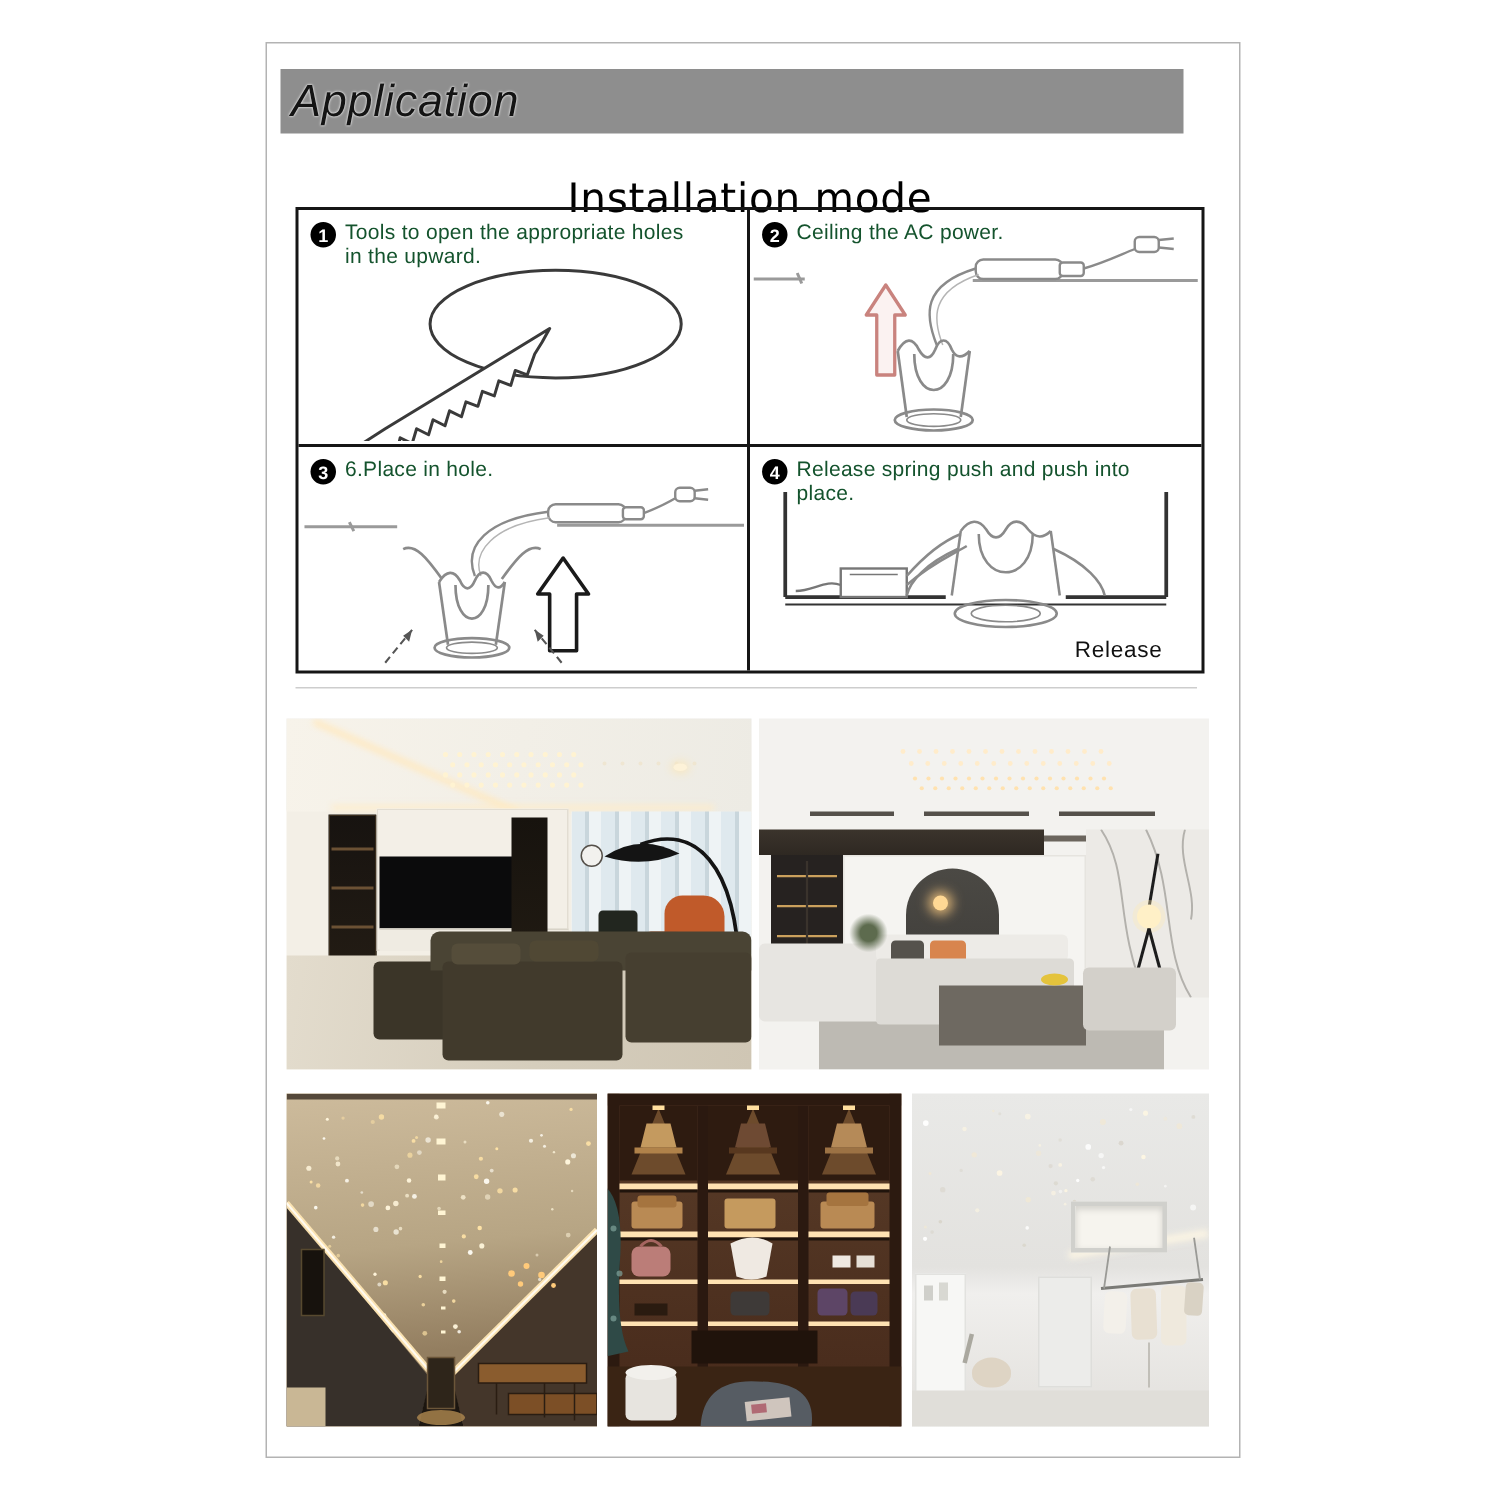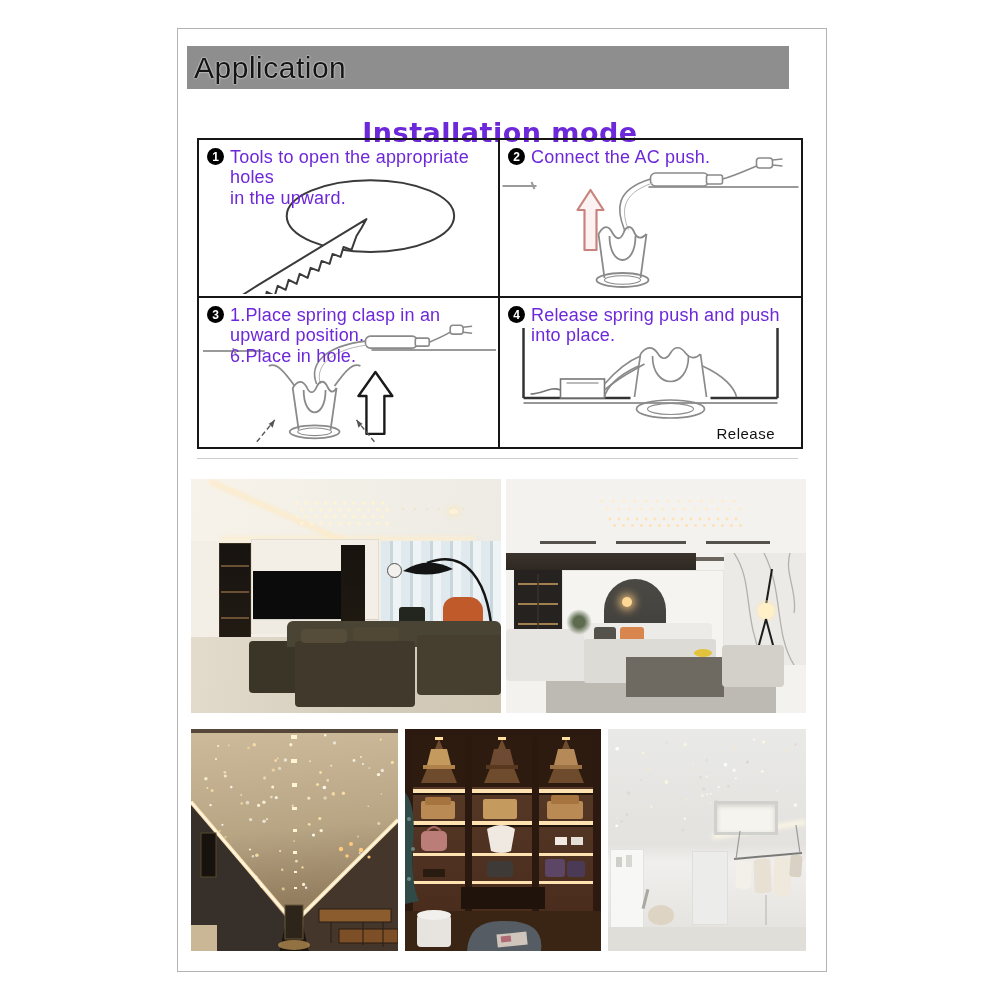--- a/index.html
+++ b/index.html
@@ -4,36 +4,36 @@
 <style>
   html,body{margin:0;padding:0;background:#fff;}
   body{width:1000px;height:1000px;position:relative;overflow:hidden;
        font-family:"Liberation Sans",sans-serif;}
   .page{position:absolute;left:177px;top:28px;width:648px;height:942px;
         border:1px solid #b3b3b3;background:#fff;}
   
   .banner{position:absolute;left:9px;top:17px;width:602px;height:43px;
           background:#8e8e8e;display:flex;align-items:center;}
   .banner span{font-size:30px;color:#141414;padding-left:7px;letter-spacing:.5px;
-          text-shadow:0 0 2px rgba(255,255,255,.85),0 0 1px rgba(255,255,255,.9);}
+          text-shadow:0 0 2px rgba(255,255,255,.85),0 0 1px rgba(255,255,255,.9);font-style:italic;}
   .title{position:absolute;left:19px;top:88px;width:606px;margin:0;text-align:center;
-         font-family:"DejaVu Sans",sans-serif;font-size:27px;font-weight:bold;
-         color:#6d28d9;letter-spacing:.5px;}
+         font-family:"DejaVu Sans",sans-serif;font-size:27px;font-weight:normal;
+         color:#000000;letter-spacing:.5px;}
   
   .steps{position:absolute;left:19px;top:109px;width:606px;height:311px;
          border:2px solid #161616;display:grid;
          grid-template-columns:1fr 1fr;grid-template-rows:158px 1fr;box-sizing:border-box;}
   .cell{position:relative;box-sizing:border-box;padding:7px 8px;overflow:hidden;}
   .cell.br{border-right:2px solid #161616;}
   .cell.bb{border-bottom:2px solid #161616;}
   .cell-head{display:flex;gap:6px;align-items:flex-start;position:relative;z-index:2;}
   .badge{width:17px;height:17px;border-radius:50%;background:#000;color:#fff;
          font-size:12px;font-weight:bold;display:flex;align-items:center;
          justify-content:center;flex:0 0 17px;margin-top:1px;}
-  .cell-text{font-size:18px;color:#6d28d9;line-height:1.13;letter-spacing:.2px;}
+  .cell-text{font-size:14px;color:#14532d;line-height:1.13;letter-spacing:.2px;}
   .art{position:absolute;left:0;width:100%;z-index:1;}
   .a1{bottom:2px;height:118px;}
   .a2{top:16px;height:133px;}
   .a3{top:26px;height:122px;}
   .a4{top:22px;height:108px;}
   .ceiling-caption{position:absolute;right:26px;bottom:5px;font-size:15px;
          color:#111;letter-spacing:.5px;z-index:2;}
   .under-rule{position:absolute;left:19px;top:429px;width:601px;height:1px;background:#cdcdcd;}
   
   .photo{position:absolute;overflow:hidden;background:#ddd;}
@@ -73,21 +73,21 @@
         <path d="M168,43 L58,110 L44,119 L48,128 L58,122
           L66,125 L68,116 L76,120 L79,110 L87,114 L90,104 L98,108 L101,98 L109,102
           L112,92 L120,95 L123,85 L131,88 L134,78 L142,81 L145,71 L153,74 L158,60 L163,52 Z" fill="#fff" stroke="#3a3a3a" stroke-width="2" stroke-linejoin="round"></path>
       </svg>
     </div>
 
     <div class="cell bb">
       <div class="cell-head">
         <span class="badge">2</span>
         <div class="cell-text">
-          <div>Connect the AC push.</div>
+          <div>Ceiling the AC power.</div>
         </div>
       </div>
       <svg class="art a2" viewBox="0 0 300 133">
         <g stroke="#9a9a9a" stroke-width="2" fill="none">
           <line x1="2" y1="30" x2="36" y2="30"></line>
             <line x1="31" y1="26" x2="34" y2="33"></line>
           <line x1="148" y1="31" x2="298" y2="31"></line>
         </g>
         <g stroke="#8a8a8a" stroke-width="1.6" fill="#fff">
           <rect x="150" y="17" width="58" height="13" rx="5"></rect>
@@ -110,21 +110,20 @@
           <ellipse cx="122" cy="124" rx="26" ry="7"></ellipse>
           <ellipse cx="122" cy="124" rx="18" ry="4.2" stroke-width="1.1"></ellipse>
         </g>
       </svg>
     </div>
 
     <div class="cell br">
       <div class="cell-head">
         <span class="badge">3</span>
         <div class="cell-text">
-          <div>1.Place spring clasp in an upward position.</div>
           <div>6.Place in hole.</div>
         </div>
       </div>
       <svg class="art a3" viewBox="0 0 300 122">
         <g stroke="#9a9a9a" stroke-width="2" fill="none">
           <line x1="4" y1="27" x2="66" y2="27"></line>
             <line x1="34" y1="24" x2="37" y2="30"></line>
           <line x1="173" y1="26" x2="298" y2="26"></line>
         </g>
         <g stroke="#8a8a8a" stroke-width="1.6" fill="#fff">

